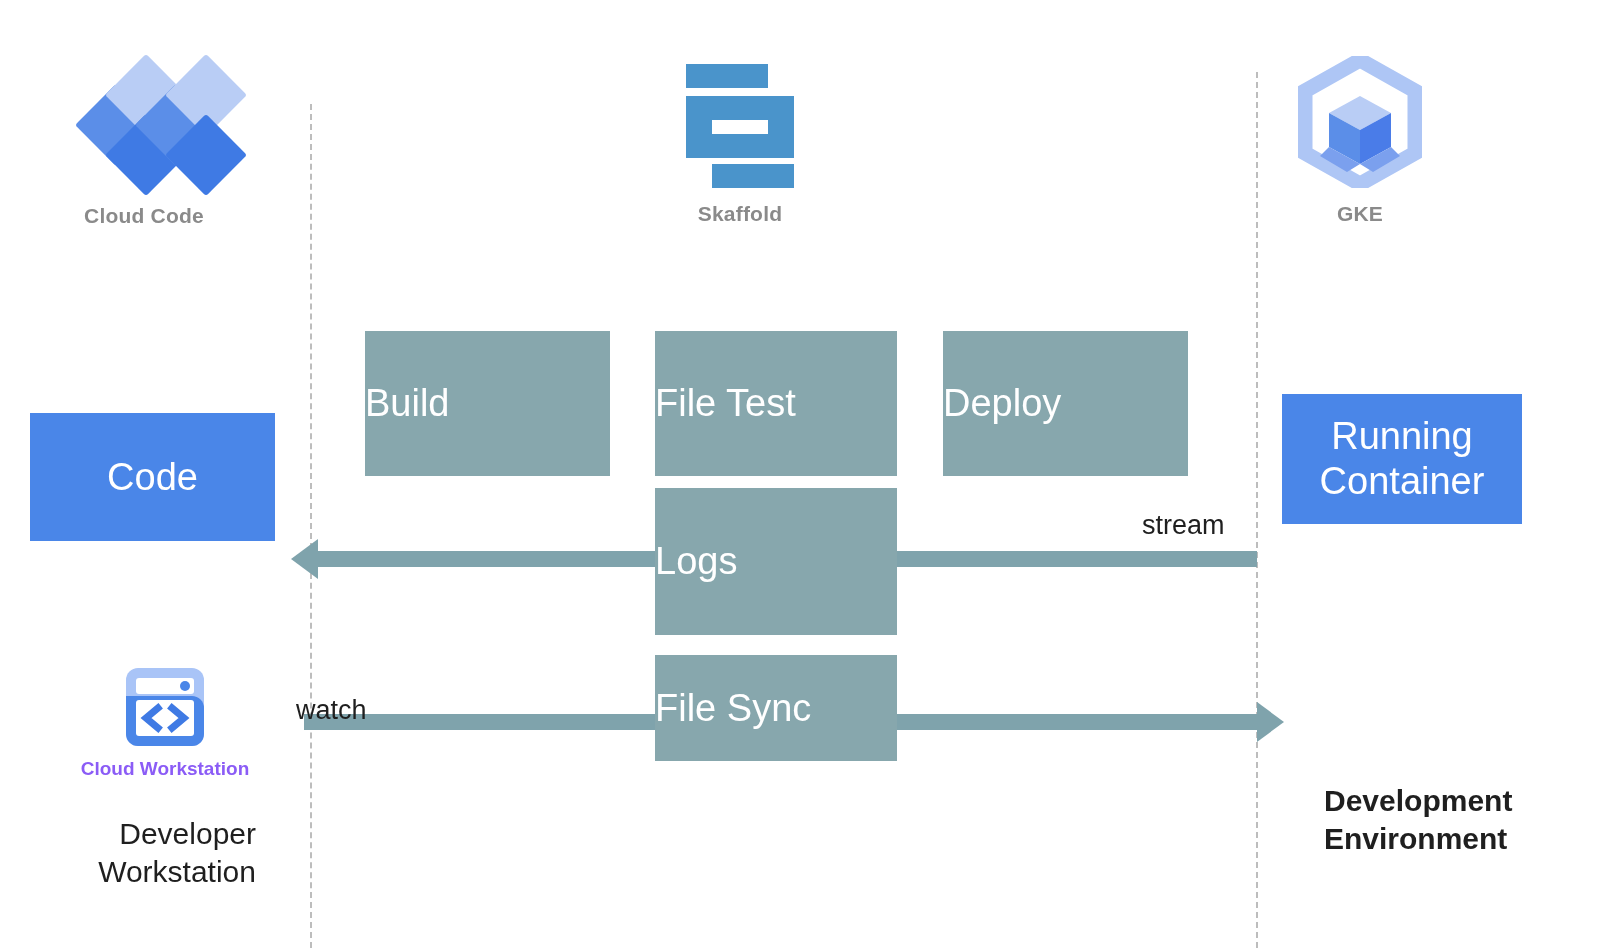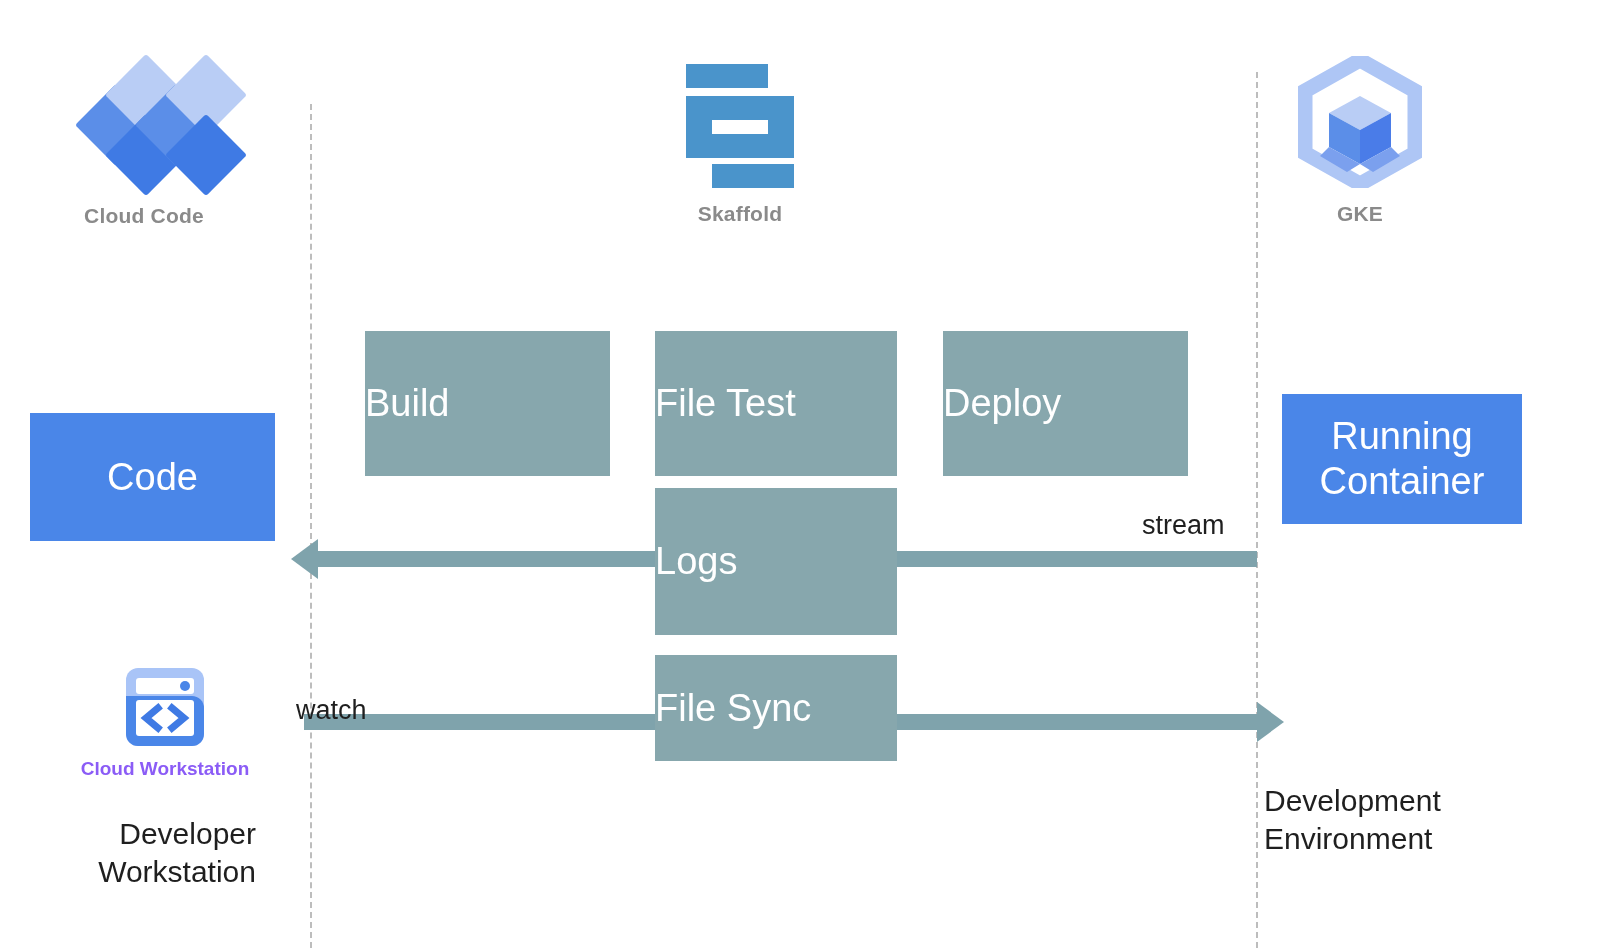--- a/index.html
+++ b/index.html
@@ -163,21 +163,21 @@
 
   .env-label {
     position: absolute;
     font-size: 30px;
     color: #1f1f1f;
     line-height: 1.28;
     white-space: pre-line;
     z-index: 5;
   }
   #label-developer-workstation { left: 56px;   top: 815px; text-align: right; width: 200px; }
-  #label-development-environment { left: 1264px; top: 782px; }
+  #label-development-environment { left: 1324px; top: 782px; font-weight: bold; }
 </style>
 </head>
 <body>
 
 <div id="canvas">
 
   <div class="boundary" id="boundary-left"></div>
   <div class="boundary" id="boundary-right"></div>
 
   <div class="logo-block" id="logo-cloudcode">

